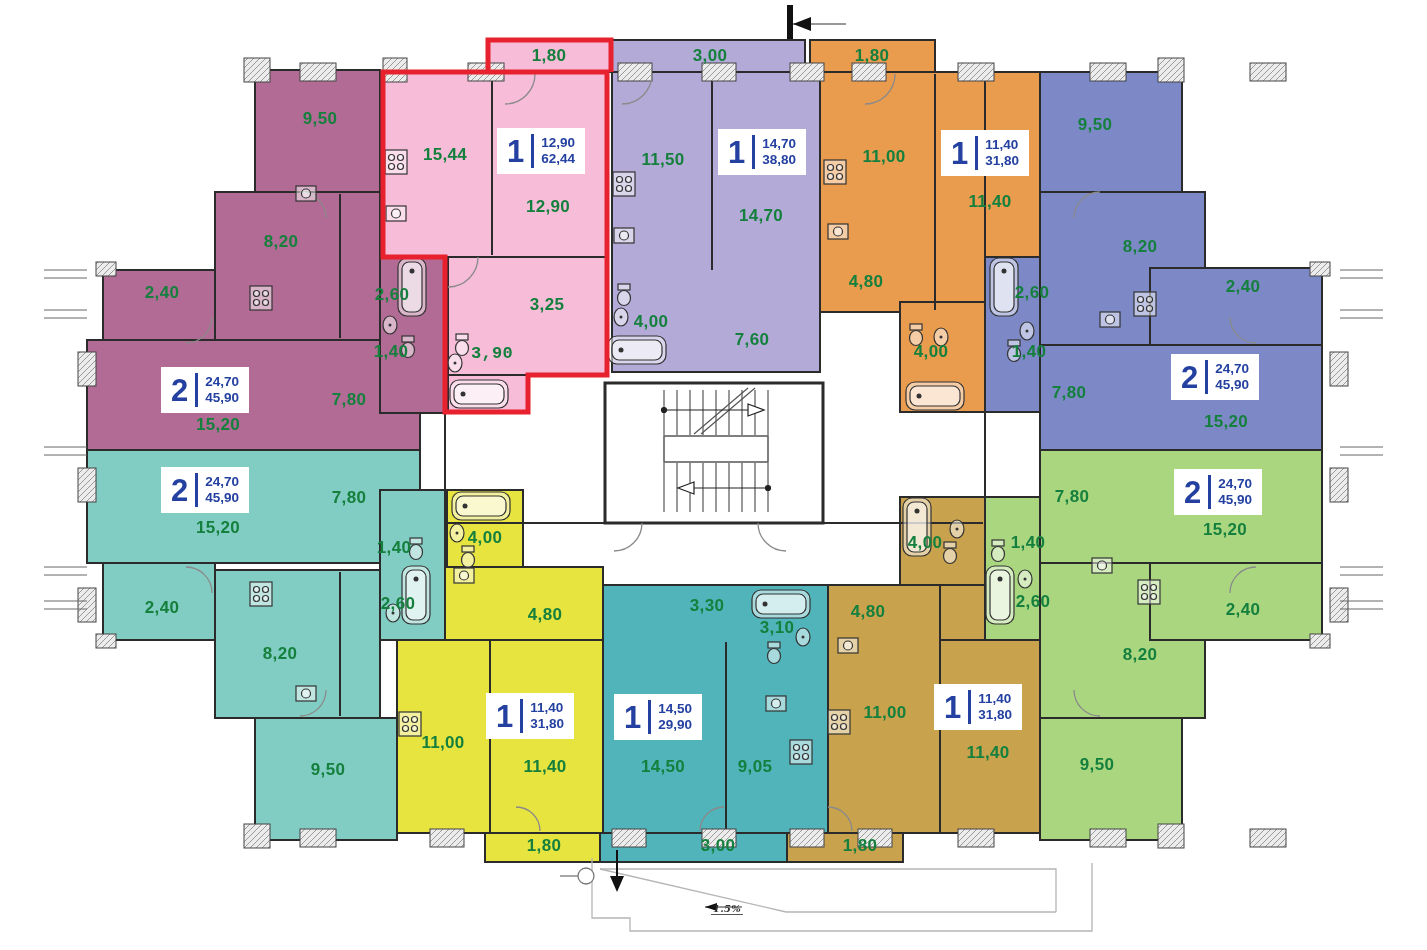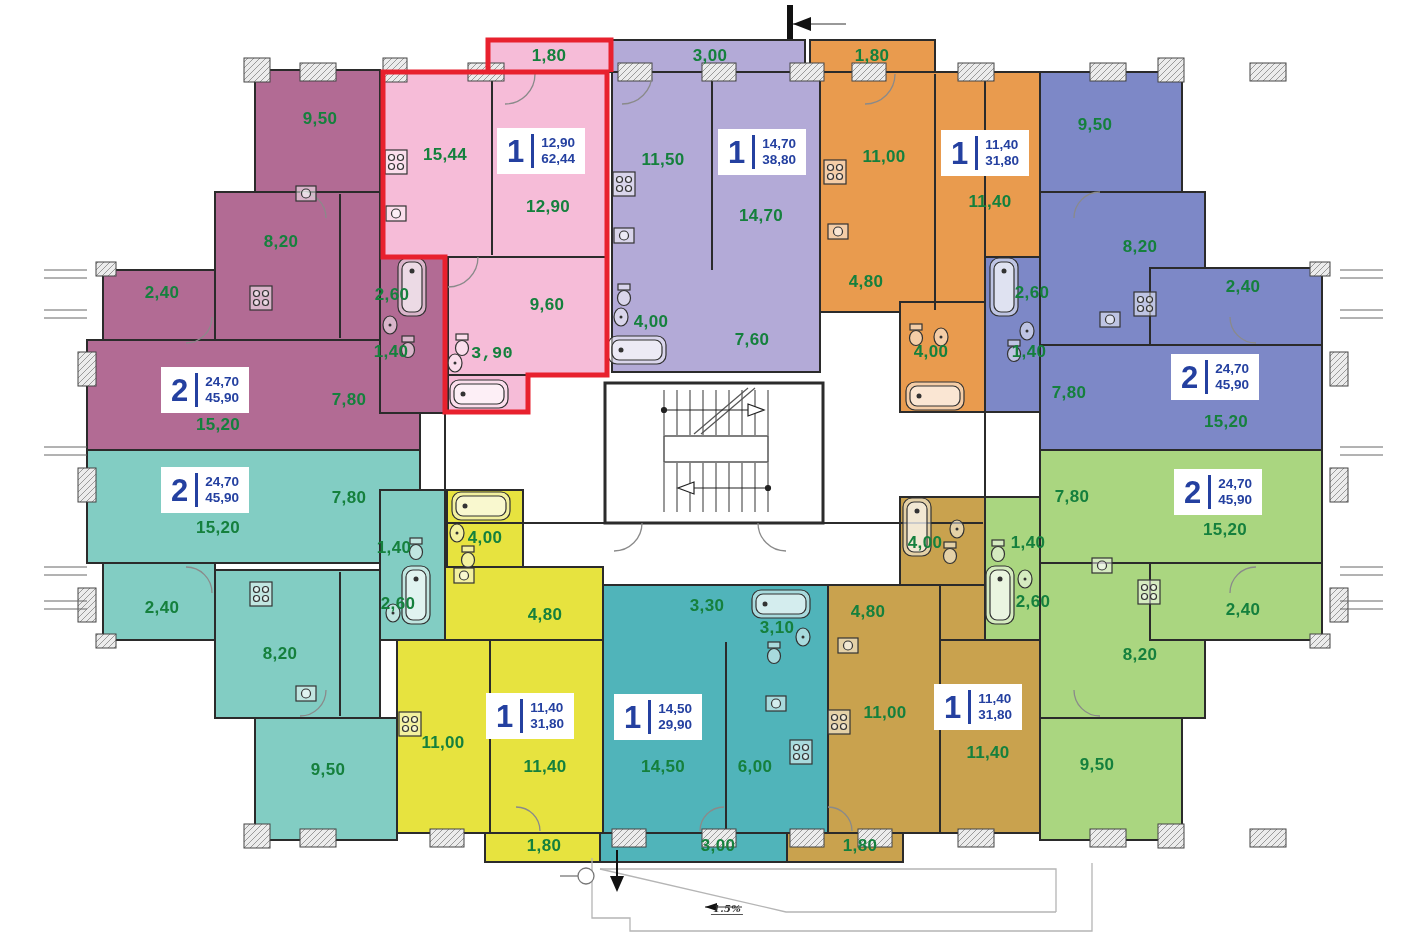--- a/index.html
+++ b/index.html
@@ -292,21 +292,21 @@
   <div id="labels">
       <div class="rl" style="left: 320px; top: 119px;">9,50</div>
       <div class="rl" style="left: 281px; top: 242px;">8,20</div>
       <div class="rl" style="left: 392px; top: 295px;">2,60</div>
       <div class="rl" style="left: 391px; top: 352px;">1,40</div>
       <div class="rl" style="left: 349px; top: 400px;">7,80</div>
       <div class="rl" style="left: 218px; top: 425px;">15,20</div>
       <div class="rl" style="left: 162px; top: 293px;">2,40</div>
       <div class="rl" style="left: 445px; top: 155px;">15,44</div>
       <div class="rl" style="left: 548px; top: 207px;">12,90</div>
-      <div class="rl" style="left: 547px; top: 305px;">9,60</div>
+      <div class="rl" style="left: 547px; top: 305px;">3,25</div>
       <div class="rl" style="left: 492px; top: 353px; font-family: Liberation Mono, monospace;">3,90</div>
       <div class="rl" style="left: 549px; top: 56px;">1,80</div>
       <div class="rl" style="left: 663px; top: 160px;">11,50</div>
       <div class="rl" style="left: 761px; top: 216px;">14,70</div>
       <div class="rl" style="left: 651px; top: 322px;">4,00</div>
       <div class="rl" style="left: 752px; top: 340px;">7,60</div>
       <div class="rl" style="left: 710px; top: 56px;">3,00</div>
       <div class="rl" style="left: 884px; top: 157px;">11,00</div>
       <div class="rl" style="left: 990px; top: 202px;">11,40</div>
       <div class="rl" style="left: 866px; top: 282px;">4,80</div>
@@ -327,21 +327,21 @@
       <div class="rl" style="left: 328px; top: 770px;">9,50</div>
       <div class="rl" style="left: 162px; top: 608px;">2,40</div>
       <div class="rl" style="left: 485px; top: 538px;">4,00</div>
       <div class="rl" style="left: 545px; top: 615px;">4,80</div>
       <div class="rl" style="left: 443px; top: 743px;">11,00</div>
       <div class="rl" style="left: 545px; top: 767px;">11,40</div>
       <div class="rl" style="left: 544px; top: 846px;">1,80</div>
       <div class="rl" style="left: 707px; top: 606px;">3,30</div>
       <div class="rl" style="left: 777px; top: 628px;">3,10</div>
       <div class="rl" style="left: 663px; top: 767px;">14,50</div>
-      <div class="rl" style="left: 755px; top: 767px;">6,00</div>
+      <div class="rl" style="left: 755px; top: 767px;">9,05</div>
       <div class="rl" style="left: 718px; top: 846px;">3,00</div>
       <div class="rl" style="left: 925px; top: 543px;">4,00</div>
       <div class="rl" style="left: 868px; top: 612px;">4,80</div>
       <div class="rl" style="left: 885px; top: 713px;">11,00</div>
       <div class="rl" style="left: 988px; top: 753px;">11,40</div>
       <div class="rl" style="left: 860px; top: 846px;">1,80</div>
       <div class="rl" style="left: 1072px; top: 497px;">7,80</div>
       <div class="rl" style="left: 1028px; top: 543px;">1,40</div>
       <div class="rl" style="left: 1033px; top: 602px;">2,60</div>
       <div class="rl" style="left: 1140px; top: 655px;">8,20</div>

